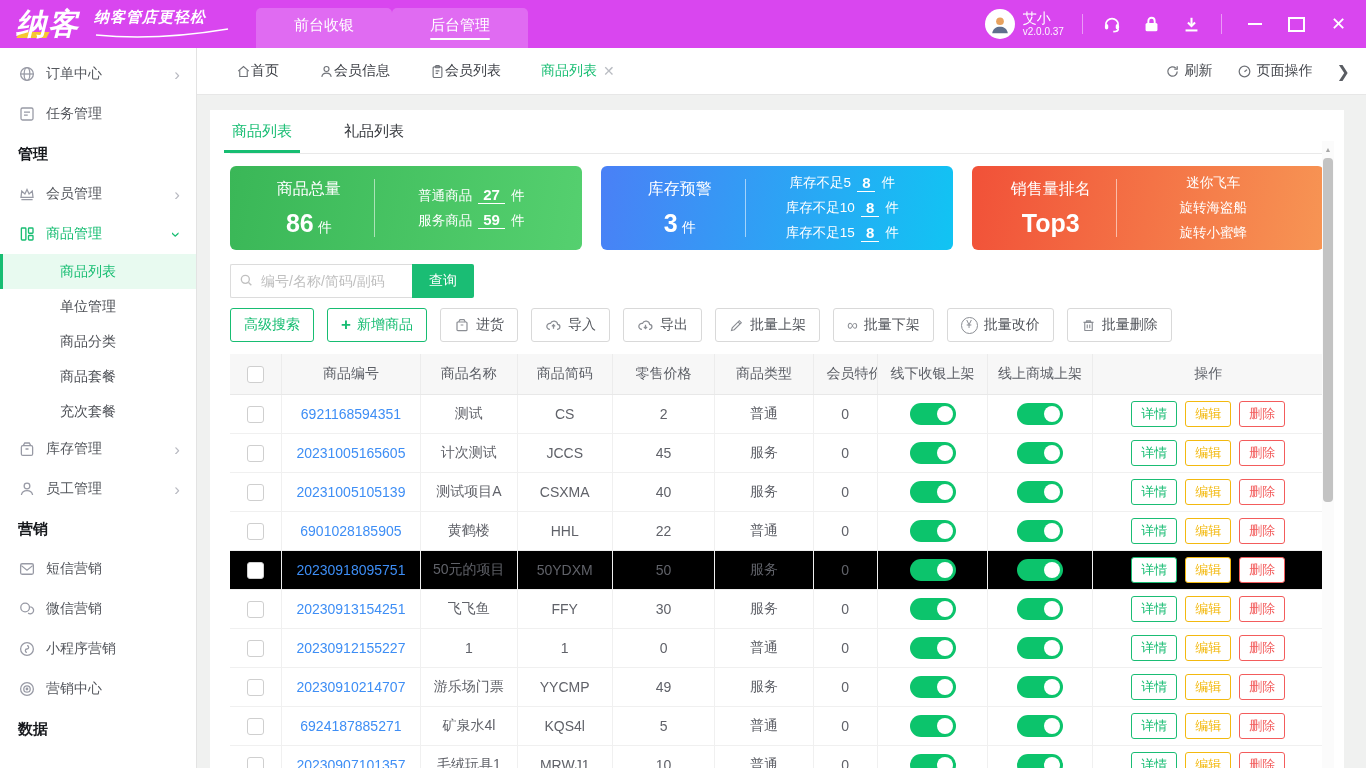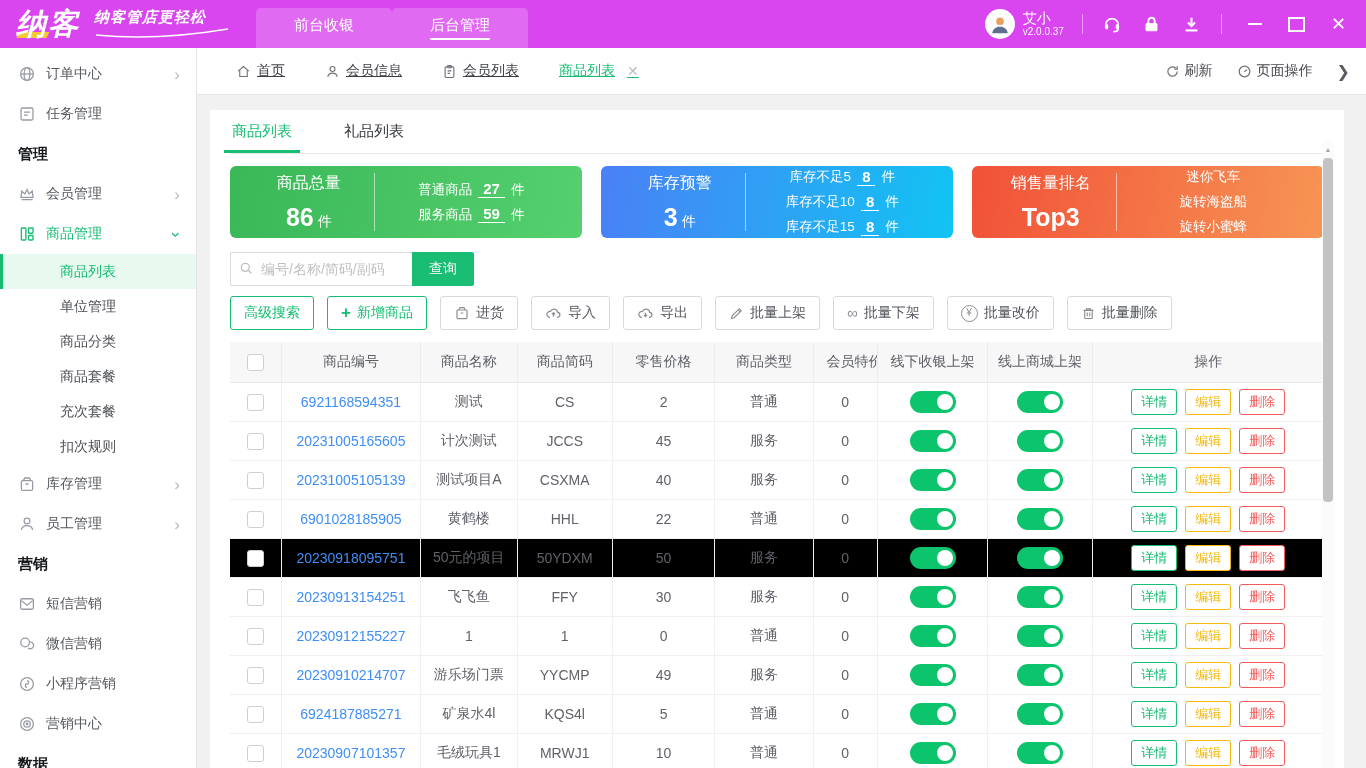--- a/index.html
+++ b/index.html
@@ -39,38 +39,38 @@
   .s-item .sic{color:#989aa5;margin-right:10px;display:flex;}
   .s-item .chev{margin-left:auto;color:#b9bac2;font-size:17px;line-height:1;}
   .s-item.green,.s-item.green .sic,.s-item.green .chev{color:#17bd72;}
   .chev-down{display:inline-block;transform:rotate(90deg);}
   .s-section{height:40px;display:flex;align-items:center;padding-left:18px;font-size:15px;font-weight:700;color:#17191d;}
   .s-sub{height:35px;display:flex;align-items:center;padding-left:57px;font-size:14px;color:#4c4f55;cursor:pointer;border-left:3px solid transparent;}
   .s-sub.active{background:#e8faf0;border-left-color:#17bd72;color:#17bd72;}
   
   .tabbar{position:absolute;left:197px;top:48px;width:1169px;height:47px;background:#fff;border-bottom:1px solid #e7e7e7;display:flex;align-items:center;box-sizing:border-box;}
   .tb-tabs{display:flex;align-items:center;height:100%;margin-left:33px;gap:28px;}
-  .tb-tab{display:flex;align-items:center;gap:6px;font-size:14px;color:#3c3f45;height:100%;cursor:pointer;position:relative;padding:16px 6px;text-decoration:underline;}
+  .tb-tab{display:flex;align-items:center;font-size:14px;color:#3c3f45;height:100%;cursor:pointer;position:relative;padding:16px 6px;}
   .tb-tab .tic{color:#6f7278;display:flex;}
   .tb-tab.active{color:#17bd72;}
   .tb-tab.active::after{content:"";position:absolute;left:-8px;right:-10px;bottom:0;height:3px;background:#17bd72;}
   .tb-close{color:#b9bcc2;font-size:14px;margin-left:6px;cursor:pointer;}
   .tb-actions{margin-left:auto;display:flex;align-items:center;gap:24px;margin-right:16px;font-size:14px;color:#43464c;}
   .tb-act{display:flex;align-items:center;gap:5px;cursor:pointer;}
   .tb-act .aic{color:#6f7278;display:flex;}
   .tb-chevron{color:#5a5d63;font-size:16px;cursor:pointer;}
   
   .content{position:absolute;left:197px;top:95px;right:0;bottom:0;background:#f0f1f0;overflow:hidden;}
   .panel{position:absolute;left:13px;top:15px;width:1134px;top:15px;bottom:-30px;background:#fff;box-sizing:border-box;padding:0 20px;}
   .panel-tabs{height:43px;border-bottom:1px solid #e9e9e9;display:flex;align-items:center;gap:48px;}
   .ptab{font-size:15px;color:#34373c;height:100%;display:flex;align-items:center;cursor:pointer;position:relative;padding:0 2px;}
   .ptab.active{color:#17bd72;}
   .ptab.active::after{content:"";position:absolute;left:-6px;right:-6px;bottom:0;height:3px;background:#17bd72;}
   
-  .cards{display:flex;gap:19px;margin-top:12px;height:72px;}
+  .cards{display:flex;gap:19px;margin-top:12px;height:84px;}
   .card{flex:1;border-radius:6px;color:#fff;display:flex;align-items:center;padding:0 14px;box-sizing:border-box;}
   .card.g{background:linear-gradient(100deg,#3ab757 0%,#55d06f 100%);}
   .card.b{background:linear-gradient(100deg,#4a80f6 0%,#11c4f3 100%);}
   .card.o{background:linear-gradient(100deg,#f15138 0%,#f79554 100%);}
   .card-left{width:40%;text-align:center;}
   .card-title{font-size:16px;margin-bottom:9px;}
   .card-value{font-size:25px;font-weight:700;}
   .card-value .u{font-size:14px;font-weight:400;margin-left:4px;}
   .card-div{width:1px;height:58px;background:rgba(255,255,255,.55);}
   .card-right{flex:1;display:flex;flex-direction:column;justify-content:center;align-items:center;gap:7px;font-size:13.5px;}
@@ -224,21 +224,20 @@
         </svg>
       </span>
     <span>商品管理</span>
     <span class="chev chev-down">›</span>
   </div>
   <div class="s-sub active">商品列表</div>
   <div class="s-sub">单位管理</div>
   <div class="s-sub">商品分类</div>
   <div class="s-sub">商品套餐</div>
   <div class="s-sub">充次套餐</div>
-  <div class="s-sub">扣次规则</div>
   <div class="s-item">
     <span class="sic">
         <svg width="18" height="18" viewBox="0 0 24 24" fill="none" stroke="currentColor" stroke-width="1.7">
           <rect x="4.5" y="7.5" width="15" height="13" rx="2"></rect>
           <path d="M7 7.5 9 4h6l2 3.5M10 12h4"></path>
         </svg>
       </span>
     <span>库存管理</span>
     <span class="chev">›</span>
   </div>

